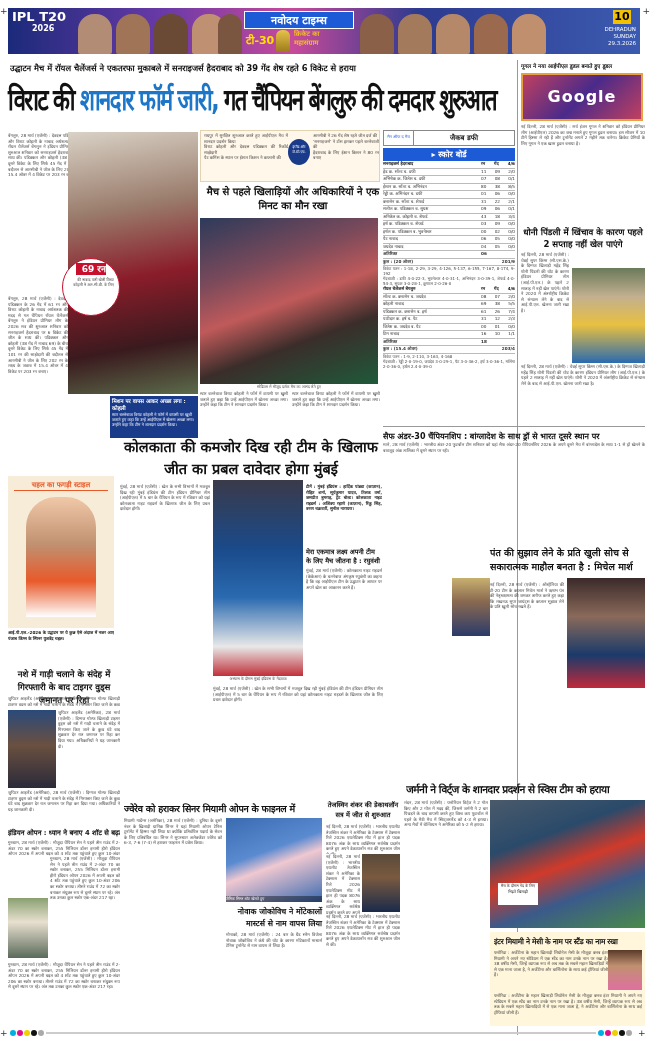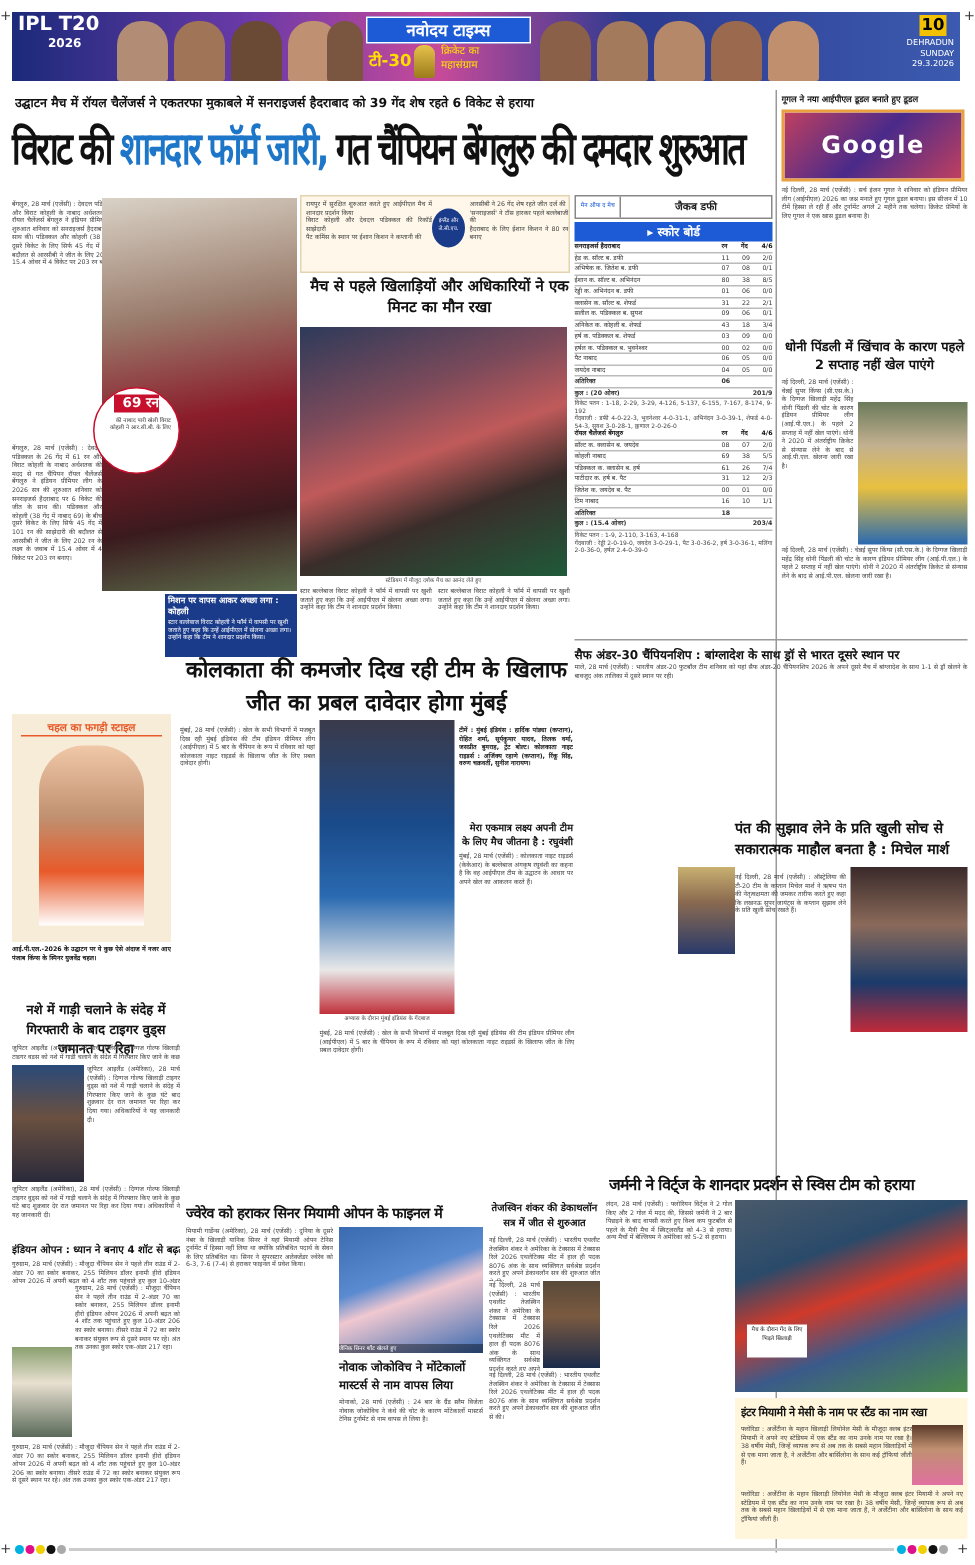--- a/index.html
+++ b/index.html
@@ -309,21 +309,21 @@
 </div>
 <div class="abs txt" style="left:8px;top:630px;width:106px;height:32px;font-weight:bold;color:#111;">आई.पी.एल.-2026 के उद्घाटन पर ये कुछ ऐसे अंदाज में नजर आए पंजाब किंग्स के स्पिनर युजवेंद्र चहल।</div>
 
 <div class="abs hd" style="left:120px;top:436px;width:262px;font-size:14.5px;line-height:22px;text-align:center;">कोलकाता की कमजोर दिख रही टीम के खिलाफ जीत का प्रबल दावेदार होगा मुंबई</div>
 <div class="abs txt" style="left:120px;top:484px;width:90px;height:292px;">मुंबई, 28 मार्च (एजेंसी) : खेल के सभी विभागों में मजबूत दिख रही मुंबई इंडियंस की टीम इंडियन प्रीमियर लीग (आईपीएल) में 5 बार के चैंपियन के रूप में रविवार को यहां कोलकाता नाइट राइडर्स के खिलाफ जीत के लिए प्रबल दावेदार होगी।</div>
 <div class="abs img" style="left:213px;top:480px;width:90px;height:196px;background:linear-gradient(180deg,#3a3a4a 0%,#1a4a8a 35%,#2a6ab0 60%,#e8e8e8 85%,#c0303a 100%);"></div>
 <div class="abs txt" style="left:213px;top:676px;width:90px;height:8px;font-size:3.8px;text-align:center;">अभ्यास के दौरान मुंबई इंडियंस के गेंदबाज</div>
 <div class="abs txt" style="left:306px;top:484px;width:76px;height:120px;font-weight:bold;color:#222;">टीमें : मुंबई इंडियंस : हार्दिक पांड्या (कप्तान), रोहित शर्मा, सूर्यकुमार यादव, तिलक वर्मा, जसप्रीत बुमराह, ट्रेंट बोल्ट। कोलकाता नाइट राइडर्स : अजिंक्य रहाणे (कप्तान), रिंकू सिंह, वरुण चक्रवर्ती, सुनील नारायण।</div>
 <div class="abs txt" style="left:213px;top:686px;width:170px;height:92px;">मुंबई, 28 मार्च (एजेंसी) : खेल के सभी विभागों में मजबूत दिख रही मुंबई इंडियंस की टीम इंडियन प्रीमियर लीग (आईपीएल) में 5 बार के चैंपियन के रूप में रविवार को यहां कोलकाता नाइट राइडर्स के खिलाफ जीत के लिए प्रबल दावेदार होगी।</div>
 
-<div class="abs hd" style="left:306px;top:548px;width:76px;font-size:6.5px;line-height:9px;text-align:right;">मेरा एकमात्र लक्ष्य अपनी टीम के लिए मैच जीतना है : रघुवंशी</div>
+<div class="abs hd" style="left:306px;top:548px;width:76px;font-size:6.5px;line-height:9px;">मेरा एकमात्र लक्ष्य अपनी टीम के लिए मैच जीतना है : रघुवंशी</div>
 <div class="abs txt" style="left:306px;top:568px;width:76px;height:210px;">मुंबई, 28 मार्च (एजेंसी) : कोलकाता नाइट राइडर्स (केकेआर) के बल्लेबाज अंगकृष रघुवंशी का कहना है कि वह आईपीएल टीम के उद्घाटन के आधार पर अपने खेल का आकलन करते हैं।</div>
 
 <div class="abs hd" style="left:383px;top:430px;width:262px;font-size:8px;white-space:nowrap;overflow:hidden;">सैफ अंडर-30 चैंपियनशिप : बांग्लादेश के साथ ड्रॉ से भारत दूसरे स्थान पर</div>
 <div class="abs txt" style="left:383px;top:442px;width:262px;height:88px;">माले, 28 मार्च (एजेंसी) : भारतीय अंडर-20 फुटबॉल टीम शनिवार को यहां सैफ अंडर-20 चैंपियनशिप 2026 के अपने दूसरे मैच में बांग्लादेश के साथ 1-1 से ड्रॉ खेलने के बावजूद अंक तालिका में दूसरे स्थान पर रही।</div>
 
 <div class="abs hd" style="left:490px;top:546px;width:158px;font-size:9.5px;line-height:14px;">पंत की सुझाव लेने के प्रति खुली सोच से सकारात्मक माहौल बनता है : मिचेल मार्श</div>
 <div class="abs img" style="left:452px;top:578px;width:38px;height:58px;background:linear-gradient(180deg,#c8b070 0%,#8a6a50 40%,#2a3a6a 100%);"></div>
 <div class="abs txt" style="left:490px;top:582px;width:74px;height:196px;">नई दिल्ली, 28 मार्च (एजेंसी) : ऑस्ट्रेलिया की टी-20 टीम के कप्तान मिचेल मार्श ने ऋषभ पंत की नेतृत्वक्षमता की जमकर तारीफ करते हुए कहा कि लखनऊ सुपर जायंट्स के कप्तान सुझाव लेने के प्रति खुली सोच रखते हैं।</div>
 <div class="abs img" style="left:567px;top:578px;width:78px;height:110px;background:linear-gradient(180deg,#3a2a2a 0%,#8a6a5a 35%,#1a3a6a 70%,#c02a3a 100%);"></div>
 
@@ -336,21 +336,21 @@
 <div class="abs hd" style="left:8px;top:828px;width:112px;font-size:6.8px;white-space:nowrap;overflow:hidden;">इंडियन ओपन : ध्यान ने बनाए 4 शॉट से बढ़त</div>
 <div class="abs txt" style="left:8px;top:840px;width:112px;height:16px;">गुरुग्राम, 28 मार्च (एजेंसी) : मौजूदा चैंपियन सेन ने पहले तीन राउंड में 2-अंडर 70 का स्कोर बनाकर, 255 मिलियन डॉलर इनामी हीरो इंडियन ओपन 2026 में अपनी बढ़त को 4 शॉट तक पहुंचाते हुए कुल 10-अंडर 206 का स्कोर बनाया। तीसरे राउंड में 72 का स्कोर बनाकर संयुक्त रूप से दूसरे स्थान पर रहे। अंत तक उनका कुल स्कोर एक-अंडर 217 रहा।</div>
 <div class="abs img" style="left:8px;top:898px;width:40px;height:60px;background:linear-gradient(180deg,#8aa070 0%,#e8e0d0 40%,#5a6a5a 100%);"></div>
 <div class="abs txt" style="left:50px;top:856px;width:70px;height:100px;">गुरुग्राम, 28 मार्च (एजेंसी) : मौजूदा चैंपियन सेन ने पहले तीन राउंड में 2-अंडर 70 का स्कोर बनाकर, 255 मिलियन डॉलर इनामी हीरो इंडियन ओपन 2026 में अपनी बढ़त को 4 शॉट तक पहुंचाते हुए कुल 10-अंडर 206 का स्कोर बनाया। तीसरे राउंड में 72 का स्कोर बनाकर संयुक्त रूप से दूसरे स्थान पर रहे। अंत तक उनका कुल स्कोर एक-अंडर 217 रहा।</div>
 <div class="abs txt" style="left:8px;top:962px;width:112px;height:48px;">गुरुग्राम, 28 मार्च (एजेंसी) : मौजूदा चैंपियन सेन ने पहले तीन राउंड में 2-अंडर 70 का स्कोर बनाकर, 255 मिलियन डॉलर इनामी हीरो इंडियन ओपन 2026 में अपनी बढ़त को 4 शॉट तक पहुंचाते हुए कुल 10-अंडर 206 का स्कोर बनाया। तीसरे राउंड में 72 का स्कोर बनाकर संयुक्त रूप से दूसरे स्थान पर रहे। अंत तक उनका कुल स्कोर एक-अंडर 217 रहा।</div>
 
 <div class="abs hd" style="left:124px;top:802px;width:200px;font-size:9.5px;white-space:nowrap;overflow:hidden;letter-spacing:-0.3px;">ज्वेरेव को हराकर सिनर मियामी ओपन के फाइनल में</div>
 <div class="abs txt" style="left:124px;top:818px;width:98px;height:190px;">मियामी गार्डेन्स (अमेरिका), 28 मार्च (एजेंसी) : दुनिया के दूसरे नंबर के खिलाड़ी यानिक सिनर ने यहां मियामी ओपन टेनिस टूर्नामेंट में हिस्सा नहीं लिया था क्योंकि प्रतिबंधित पदार्थ के सेवन के लिए प्रतिबंधित था। सिनर ने सुपरस्टार अलेक्जेंडर ज्वेरेव को 6-3, 7-6 (7-4) से हराकर फाइनल में प्रवेश किया।</div>
 <div class="abs img" style="left:226px;top:818px;width:96px;height:84px;background:linear-gradient(160deg,#3a6ab0 0%,#5a8ad0 40%,#f0c8d0 55%,#3a6ab0 100%);"></div>
 <div class="abs txt" style="left:226px;top:896px;width:96px;height:6px;font-size:3.8px;color:#fff;background:rgba(0,0,0,0.4);">जैनिक सिनर शॉट खेलते हुए</div>
-<div class="abs hd" style="left:226px;top:906px;width:96px;font-size:7.8px;line-height:12px;text-align:left;">नोवाक जोकोविच ने मोंटेकार्लो मास्टर्स से नाम वापस लिया</div>
+<div class="abs hd" style="left:226px;top:906px;width:96px;font-size:7.8px;line-height:12px;text-align:right;">नोवाक जोकोविच ने मोंटेकार्लो मास्टर्स से नाम वापस लिया</div>
 <div class="abs txt" style="left:226px;top:932px;width:96px;height:78px;">मोनाको, 28 मार्च (एजेंसी) : 24 बार के ग्रैंड स्लैम विजेता नोवाक जोकोविच ने कंधे की चोट के कारण मोंटेकार्लो मास्टर्स टेनिस टूर्नामेंट से नाम वापस ले लिया है।</div>
 
 <div class="abs hd" style="left:326px;top:800px;width:74px;font-size:6.6px;line-height:10px;text-align:center;">तेजस्विन शंकर की डेकाथलॉन सत्र में जीत से शुरुआत</div>
 <div class="abs txt" style="left:326px;top:824px;width:74px;height:30px;">नई दिल्ली, 28 मार्च (एजेंसी) : भारतीय एथलीट तेजस्विन शंकर ने अमेरिका के टेक्सास में टेक्सास रिले 2026 एथलेटिक्स मीट में हाल ही पदक 8076 अंक के साथ व्यक्तिगत सर्वश्रेष्ठ प्रदर्शन करते हुए अपने डेकाथलॉन सत्र की शुरुआत जीत से की।</div>
 <div class="abs txt" style="left:326px;top:854px;width:34px;height:60px;">नई दिल्ली, 28 मार्च (एजेंसी) : भारतीय एथलीट तेजस्विन शंकर ने अमेरिका के टेक्सास में टेक्सास रिले 2026 एथलेटिक्स मीट में हाल ही पदक 8076 अंक के साथ व्यक्तिगत सर्वश्रेष्ठ प्रदर्शन करते हुए अपने डेकाथलॉन सत्र की शुरुआत जीत से की।</div>
 <div class="abs img" style="left:362px;top:854px;width:38px;height:58px;background:linear-gradient(180deg,#5a4a3a 0%,#7a5a40 40%,#1a2a4a 100%);"></div>
 <div class="abs txt" style="left:326px;top:914px;width:74px;height:96px;">नई दिल्ली, 28 मार्च (एजेंसी) : भारतीय एथलीट तेजस्विन शंकर ने अमेरिका के टेक्सास में टेक्सास रिले 2026 एथलेटिक्स मीट में हाल ही पदक 8076 अंक के साथ व्यक्तिगत सर्वश्रेष्ठ प्रदर्शन करते हुए अपने डेकाथलॉन सत्र की शुरुआत जीत से की।</div>
 
 <div class="abs hd" style="left:406px;top:782px;width:240px;font-size:10.5px;white-space:nowrap;overflow:hidden;letter-spacing:-0.5px;">जर्मनी ने विर्ट्ज के शानदार प्रदर्शन से स्विस टीम को हराया</div>
 <div class="abs txt" style="left:404px;top:800px;width:84px;height:224px;">लंदन, 28 मार्च (एजेंसी) : फ्लोरियन विर्ट्ज ने 2 गोल किए और 2 गोल में मदद की, जिससे जर्मनी ने 2 बार पिछड़ने के बाद वापसी करते हुए विश्व कप फुटबॉल से पहले के मैत्री मैच में स्विट्जरलैंड को 4-3 से हराया। अन्य मैचों में बेल्जियम ने अमेरिका को 5-2 से हराया।</div>

